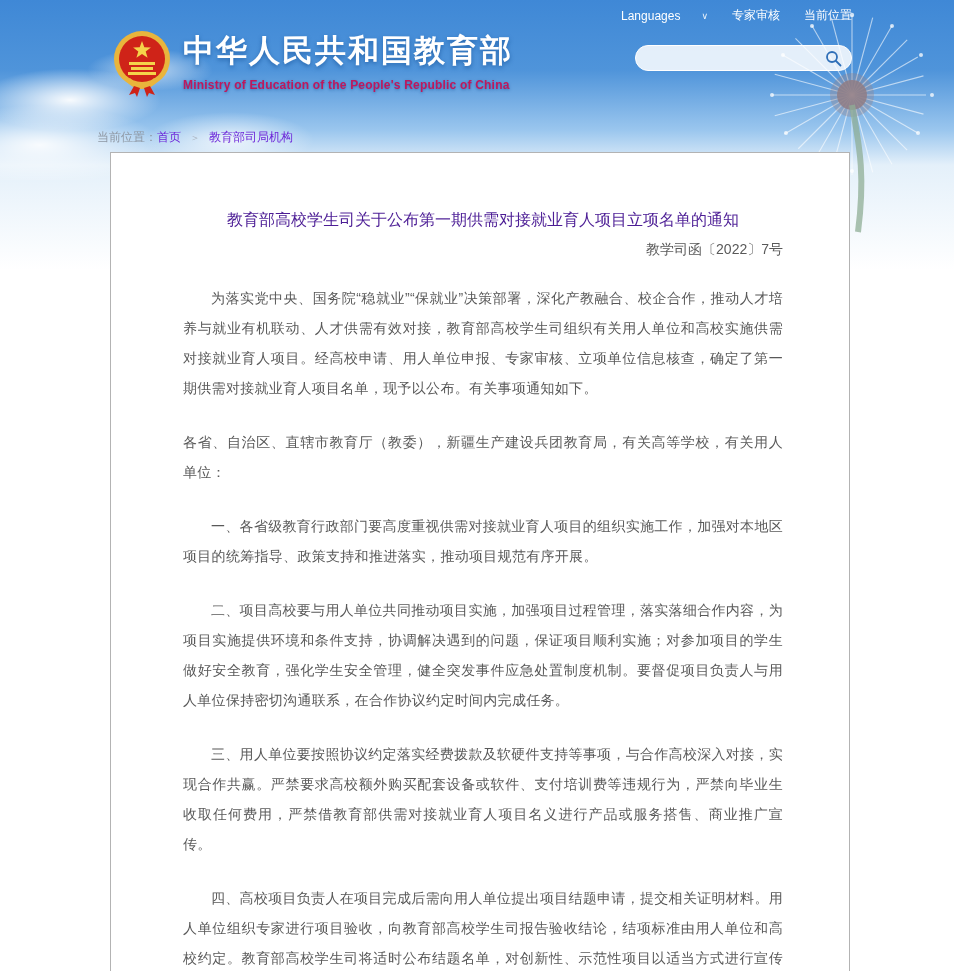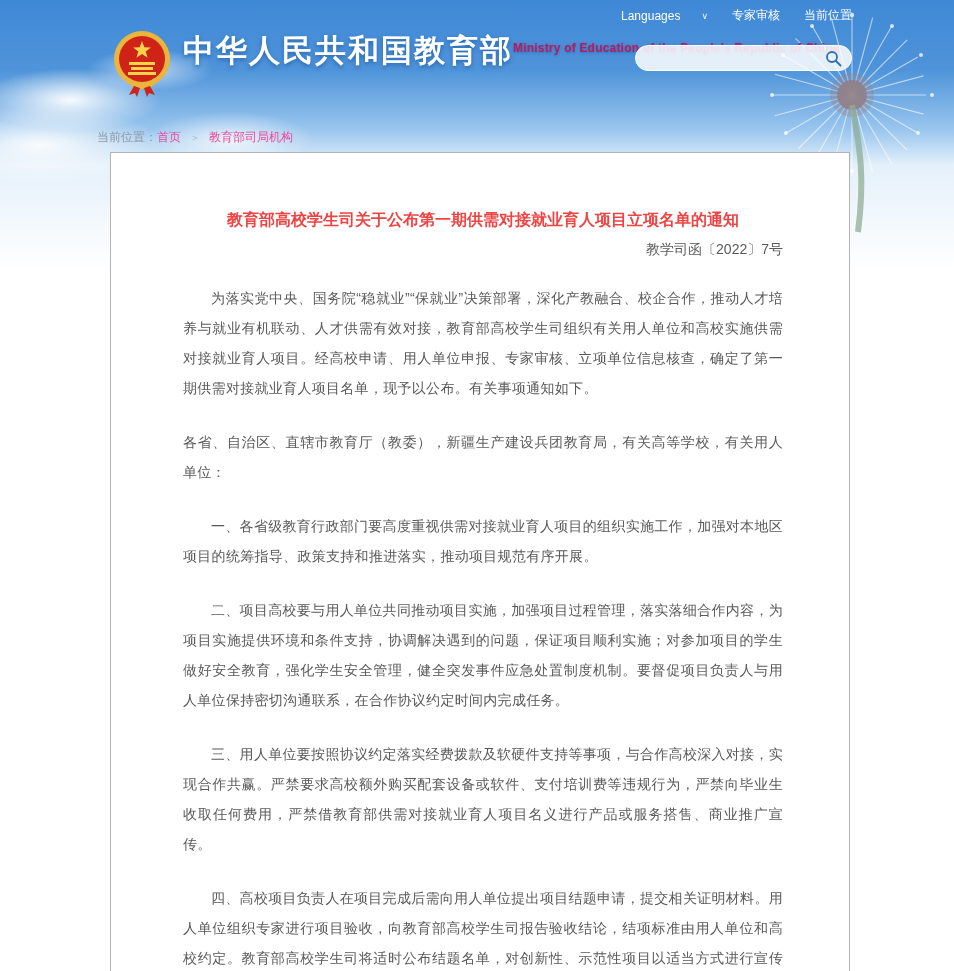--- a/index.html
+++ b/index.html
@@ -28,21 +28,21 @@
   
   .topnav {
     position:absolute; top:7px; right:102px; display:flex; align-items:center; gap:24px;
     font-size:12px; color:#fff;
   }
   .topnav .nav-link { color:#fff; cursor:pointer; display:flex; align-items:center;gap:16px; }
   .topnav .chev { font-size:9px; margin-left:5px; opacity:.9; }
 
   
   .brand { position:absolute; left:112px; top:29px; display:flex; gap:11px; cursor:pointer; }
-  .brand-text { display:flex; }
+  .brand-text { display:flex; flex-direction:column; }
   .site-cn {
     font-size:31px; font-weight:bold; color:#fff; letter-spacing:2px; line-height:1;
     margin-top:6px; text-shadow:0 2px 4px rgba(20,80,150,.65);
     font-family:"DejaVu Sans","Liberation Sans",sans-serif;
   }
   .site-en {
     font-size:12px; font-weight:bold; color:#be185d; margin-top:12px; letter-spacing:.2px;
     text-shadow:0 1px 3px rgba(20,80,150,.6);
   }
 
@@ -56,31 +56,31 @@
     flex:1; min-width:0; height:22px; border:none; background:transparent; outline:none;
     padding:0 6px 0 14px; font-size:13px; color:#333; font-family:inherit;
   }
   .search-btn {
     border:none; background:transparent; cursor:pointer; padding:0 9px 0 0;
     display:flex; align-items:center; justify-content:center;
   }
 
   
   .breadcrumb { position:absolute; left:97px; top:129px; font-size:12px; color:#8e97a3; }
-  .breadcrumb .crumb-link { color:#ec4899; cursor:pointer; text-decoration:none; }
+  .breadcrumb .crumb-link { color:#6d28d9; cursor:pointer; text-decoration:none; }
   .breadcrumb .crumb-sep { margin:0 9px; font-size:10px; color:#a6adb8; }
 
   
   .doc-box {
     position:absolute; left:110px; top:152px; width:740px; height:819px;
     background:#fff; border:1px solid #b3b3b3; border-bottom:none;
     padding:40px 66px 0 72px; overflow:hidden;
   }
   .doc-title {
-    text-align:center; font-size:16px; font-weight:bold; color:#ef4444;
+    text-align:center; font-size:16px; font-weight:normal; color:#4c1d95;
     line-height:1.6; margin:14px 0 0;
   }
   .doc-num { text-align:right; font-size:14px; color:#595959; margin-top:8px; }
   .para {
     font-size:14px; color:#595959; line-height:30px; text-align:justify;
     margin:24px 0 0; letter-spacing:.3px;
   }
   .indent { text-indent:2em; }
 </style>
 </head>

